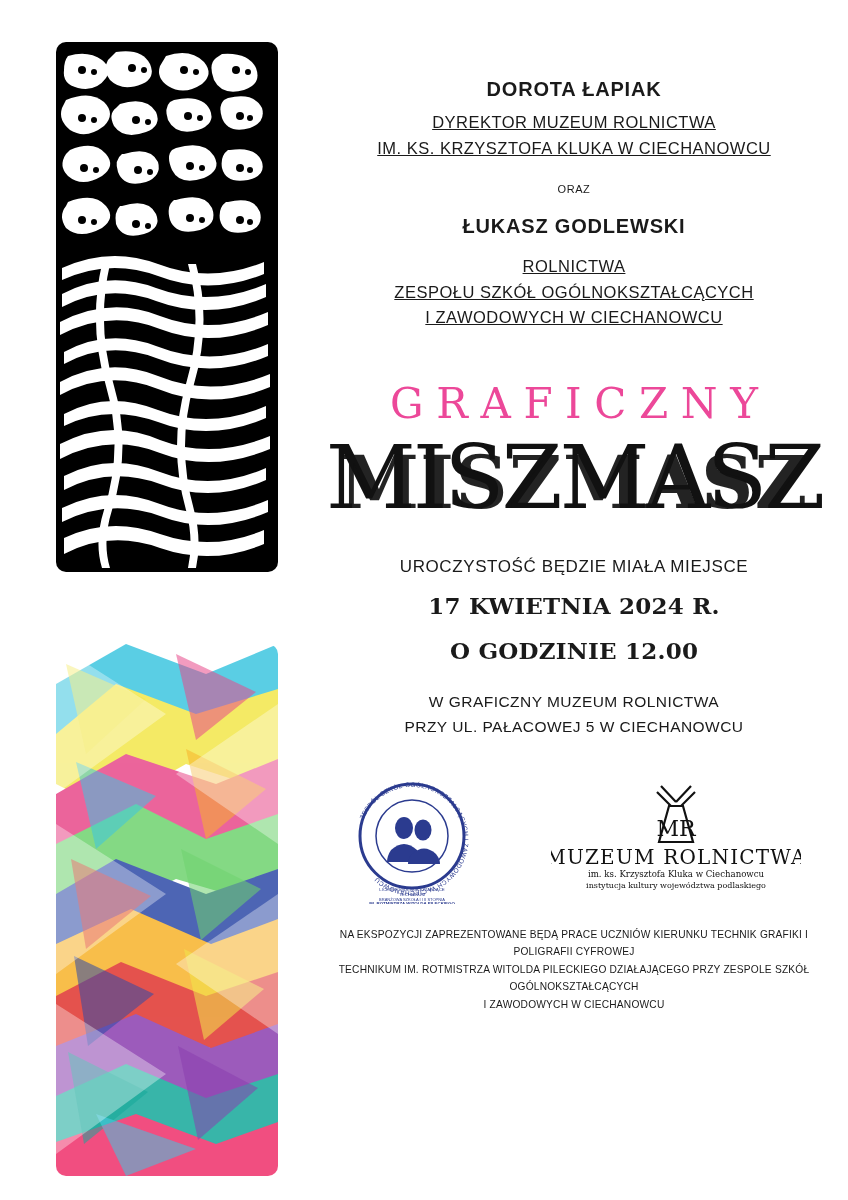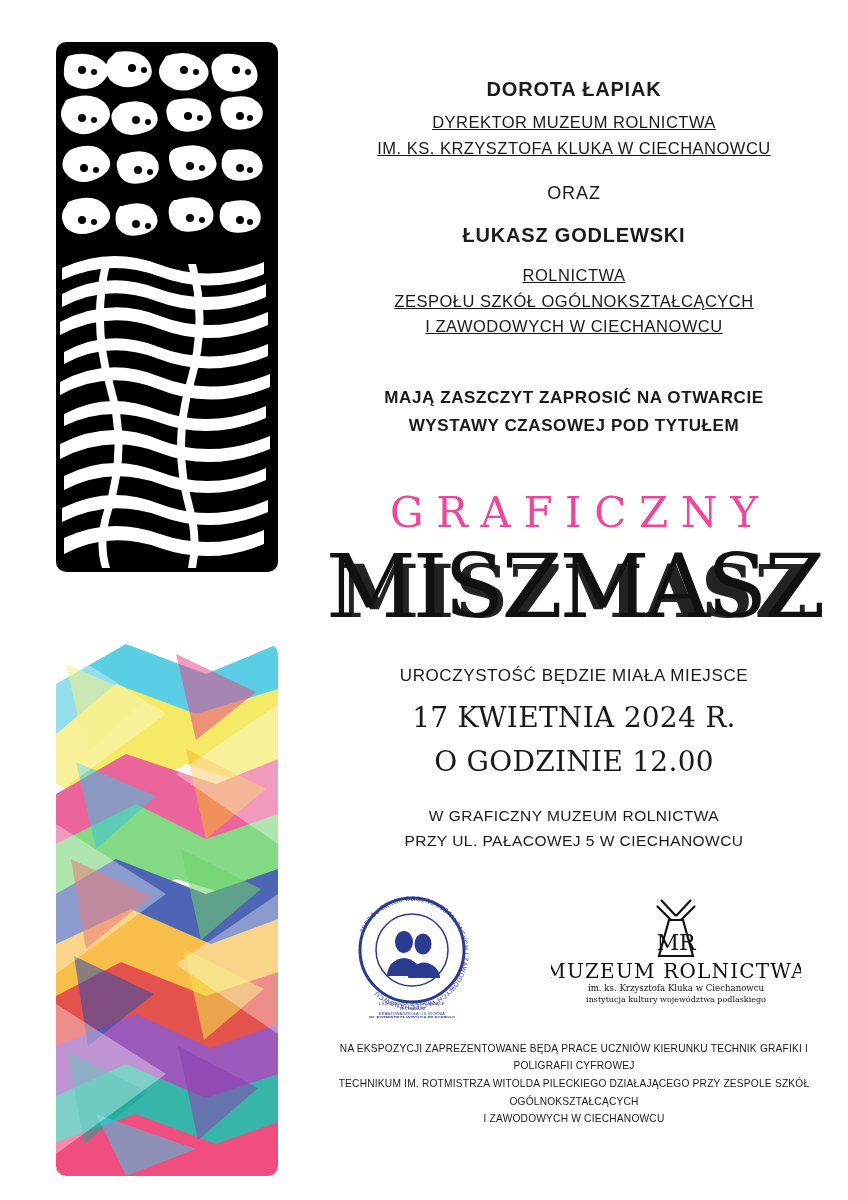--- a/index.html
+++ b/index.html
@@ -66,21 +66,21 @@
     margin-bottom: 9px;
   }
   .l-reg {
     font-size: 16.5px;
     font-weight: normal;
     letter-spacing: .03em;
     line-height: 1.55;
     text-decoration: underline;
   }
   .l-oraz {
-    font-size: 18px;
+    font-size: 11px;
     letter-spacing: .05em;
     margin-top: 22px;
     margin-bottom: 20px;
   }
   .l-bold-lg2 {
     font-size: 20px;
     font-weight: bold;
     letter-spacing: .04em;
     margin-bottom: 16px;
   }
@@ -135,22 +135,22 @@
   }
 
   
   .details { margin-top: 18px; }
   .det-intro {
     font-size: 17px;
     letter-spacing: .035em;
   }
   .det-date {
     font-family: "DejaVu Serif", serif;
-    font-size: 28px;
-    font-weight: normal;
+    font-size: 23px;
+    font-weight: bold;
     letter-spacing: .01em;
     margin-top: 14px;
     line-height: 1.32;
   }
   .det-place {
     margin-top: 22px;
     font-size: 15.5px;
     letter-spacing: .03em;
     line-height: 1.65;
   }
@@ -307,37 +307,33 @@
       <div class="l-reg line">IM. KS. KRZYSZTOFA KLUKA W CIECHANOWCU</div>
 
       <div class="l-oraz line">ORAZ</div>
 
       <div class="l-bold-lg2 line">ŁUKASZ GODLEWSKI</div>
       <div class="l-reg line">ROLNICTWA</div>
       <div class="l-reg line">ZESPOŁU SZKÓŁ OGÓLNOKSZTAŁCĄCYCH</div>
       <div class="l-reg line">I ZAWODOWYCH W CIECHANOWCU</div>
     </div>
 
-    <div class="invite">
-      <div>MAJĄ ZASZCZYT ZAPROSIĆ NA OTWARCIE</div>
-      <div>WYSTAWY CZASOWEJ POD TYTUŁEM</div>
-    </div>
 
     <div class="title-wrap">
       <div class="title-1">GRAFICZNY</div>
       <div class="title-2">
         <div class="big">MISZMASZ</div>
         <div class="overlay">MISZMASZ</div>
       </div>
     </div>
 
     <div class="details">
       <div class="det-intro">UROCZYSTOŚĆ BĘDZIE MIAŁA MIEJSCE</div>
       <div class="det-date">17 KWIETNIA 2024 R.</div>
-      <div class="det-date" style="margin-top:7px">O GODZINIE 12.00</div>
+      <div class="det-date" style="margin-top:15px">O GODZINIE 12.00</div>
       <div class="det-place">W GRAFICZNY MUZEUM ROLNICTWA</div>
       <div class="det-place" style="margin-top:0">PRZY UL. PAŁACOWEJ 5 W CIECHANOWCU</div>
     </div>
 
     <div class="logos">
 
       <div class="logo-school">
         <svg viewBox="0 0 130 130" aria-hidden="true">
           <defs>
             <path id="ringpath" d="M65,65 m-52,0 a52,52 0 1,1 104,0 a52,52 0 1,1 -104,0"></path>

